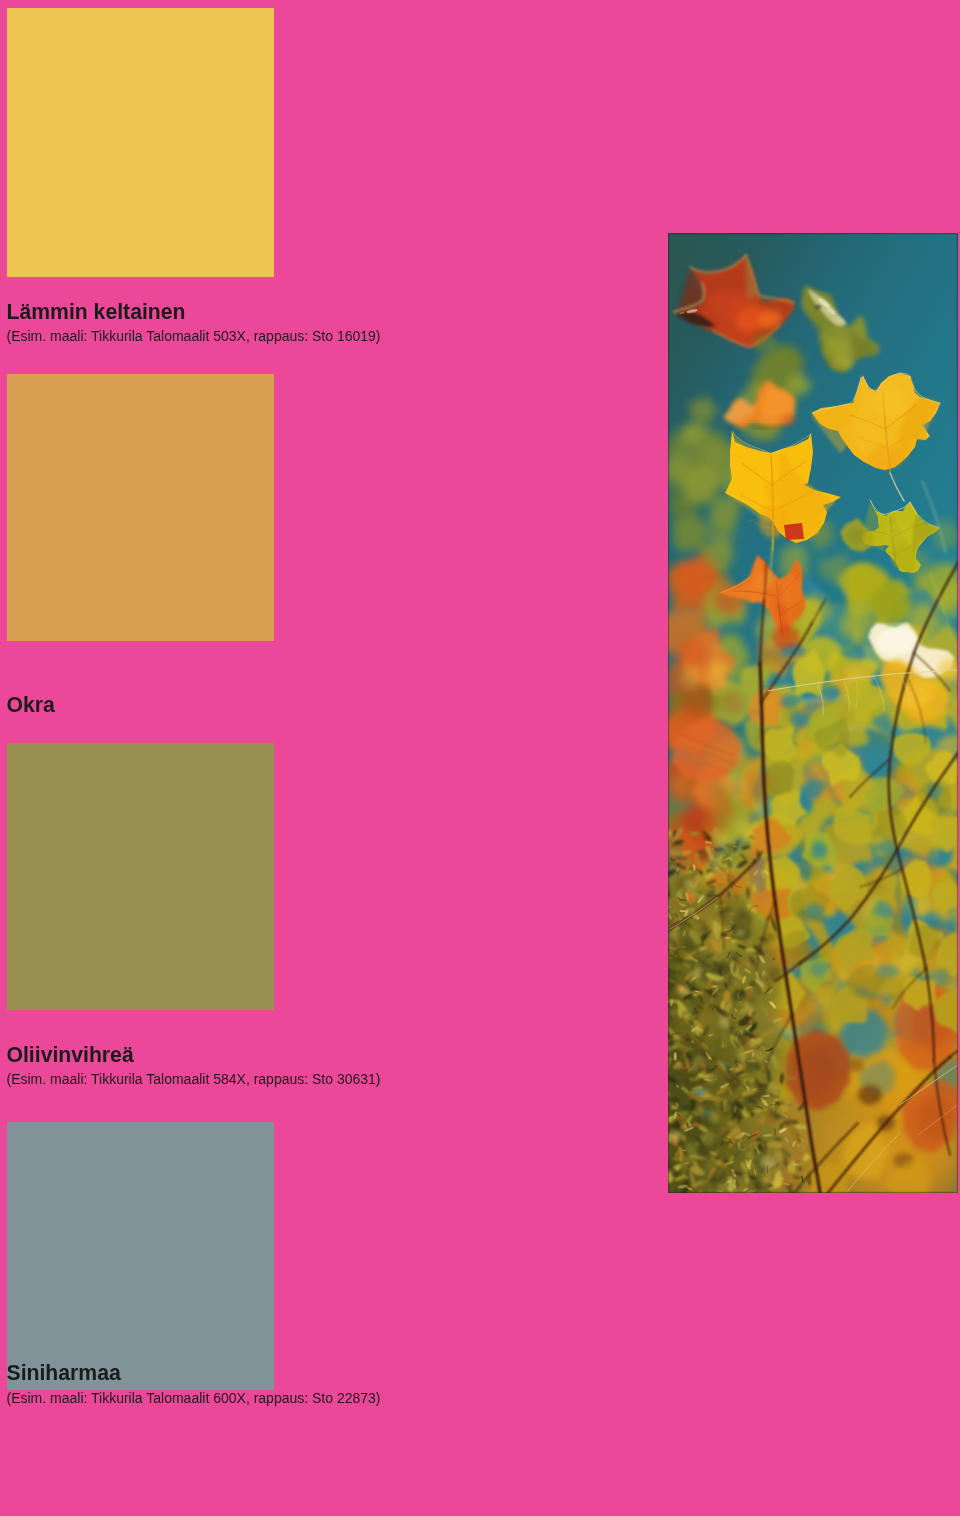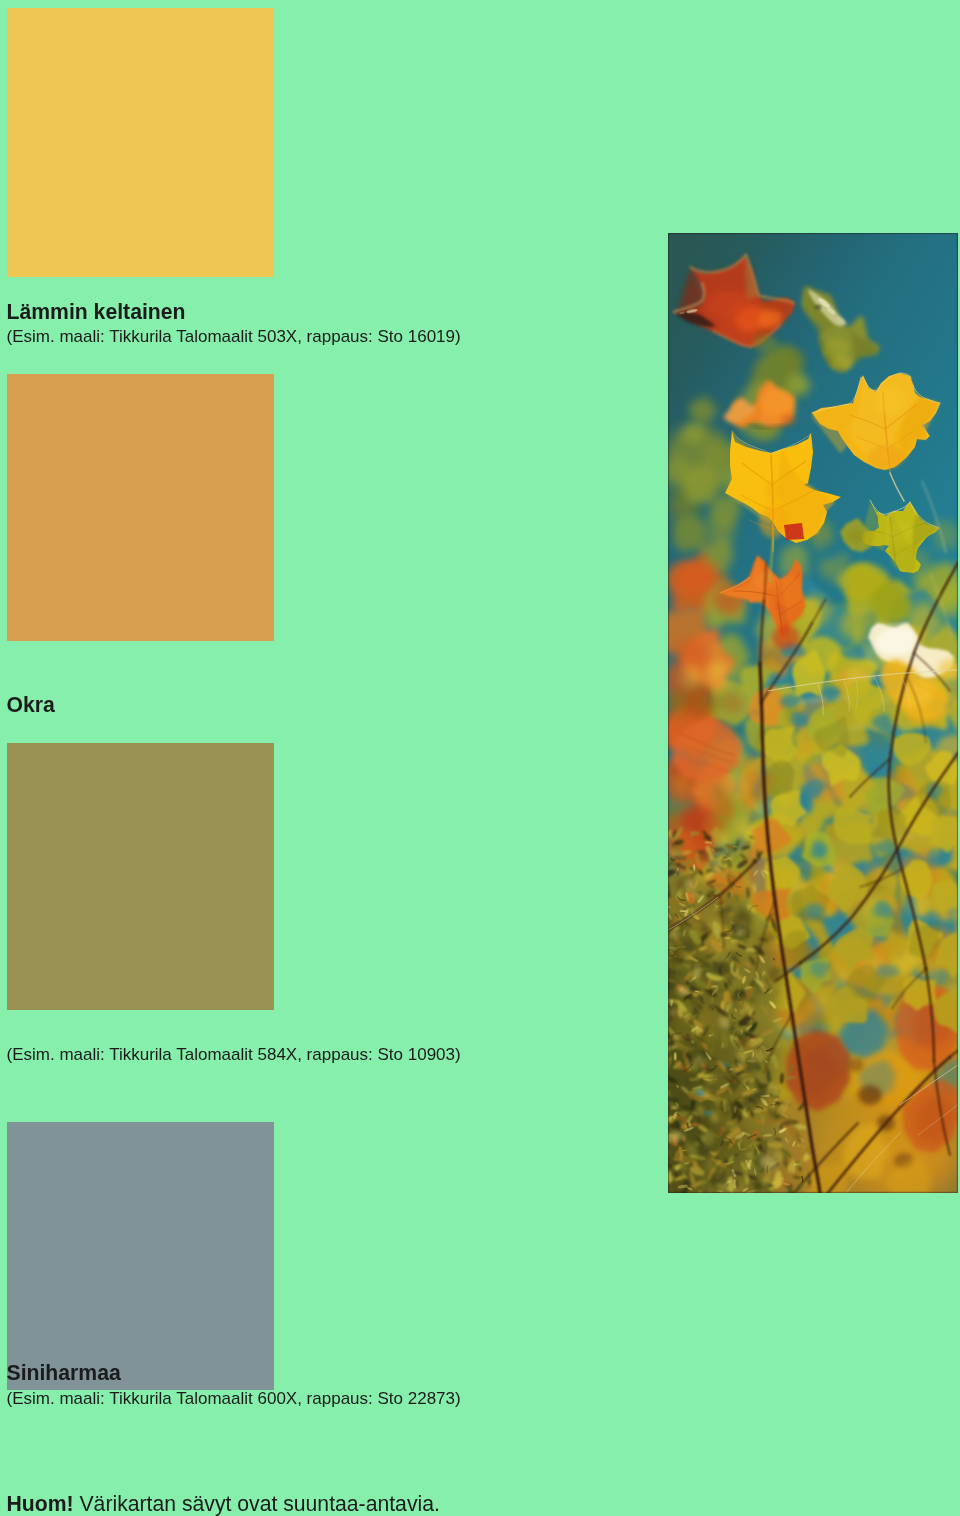--- a/index.html
+++ b/index.html
@@ -1,22 +1,22 @@
 <!DOCTYPE html>
 <html><head>
 <meta charset="utf-8">
 <style>
   html,body{margin:0;padding:0;background:#fff;}
   body{width:960px;height:1516px;font-family:"Liberation Sans",sans-serif;overflow:hidden;position:relative;
        -webkit-font-smoothing:antialiased;}
-  .page{position:absolute;left:0;top:0;width:960px;height:1516px;background:#86efac;}
+  .page{position:absolute;left:0;top:0;width:960px;height:1516px;background:#ec4899;}
   .swatch{position:absolute;left:7px;width:267px;}
   .cap{position:absolute;left:6.5px;width:640px;}
   .cap .name{display:block;font-weight:bold;font-size:21.2px;line-height:25.5px;color:#1b1b1b;white-space:nowrap;}
-  .cap .desc{display:block;font-weight:normal;font-size:17px;line-height:25.5px;color:#1b1b1b;white-space:nowrap;}
+  .cap .desc{display:block;font-weight:normal;font-size:14px;line-height:25.5px;color:#1b1b1b;white-space:nowrap;}
   .note{position:absolute;left:6.5px;font-size:21.2px;line-height:25.5px;color:#1b1b1b;white-space:nowrap;}
   .note b{font-weight:bold;}
   .photo{position:absolute;left:668px;top:233px;width:290px;height:960px;overflow:hidden;}
   .photo svg{display:block;width:290px;height:960px;}
 </style>
 </head>
 <body>
 
 <div class="page">
 
@@ -26,32 +26,30 @@
     <span class="desc">(Esim. maali: Tikkurila Talomaalit 503X, rappaus: Sto 16019)</span>
   </div>
 
   <div class="swatch" style="top: 374.2px; height: 266.5px; background: rgb(217, 159, 81);"></div>
   <div class="cap" style="top:692px">
     <span class="name">Okra</span>
   </div>
 
   <div class="swatch" style="top: 743.2px; height: 267.1px; background: rgb(152, 145, 81);"></div>
   <div class="cap" style="top:1041.6px">
-    <span class="desc">(Esim. maali: Tikkurila Talomaalit 584X, rappaus: Sto 10903)</span>
+    <span class="name">Oliivinvihreä</span>
+    <span class="desc">(Esim. maali: Tikkurila Talomaalit 584X, rappaus: Sto 30631)</span>
   </div>
 
   <div class="swatch" style="top: 1122.2px; height: 267.8px; background: rgb(127, 147, 153);"></div>
   <div class="cap" style="top:1360px">
     <span class="name">Siniharmaa</span>
     <span class="desc">(Esim. maali: Tikkurila Talomaalit 600X, rappaus: Sto 22873)</span>
   </div>
 
-  <div class="note" style="top:1491px">
-    <b>Huom!</b><span> Värikartan sävyt ovat suuntaa-antavia.</span>
-  </div>
 
   <div class="photo">
     <svg viewBox="0 0 290 960" preserveAspectRatio="none">
 <defs>
 <linearGradient id="pskyg" x1="0.1" y1="0" x2="0.6" y2="1">
 <stop offset="0" stop-color="#2a5753"></stop>
             <stop offset="0.1" stop-color="#265c5f"></stop>
 <stop offset="0.2" stop-color="#246573"></stop>
             <stop offset="0.3" stop-color="#236f80"></stop>
 <stop offset="0.5" stop-color="#23798c"></stop>

